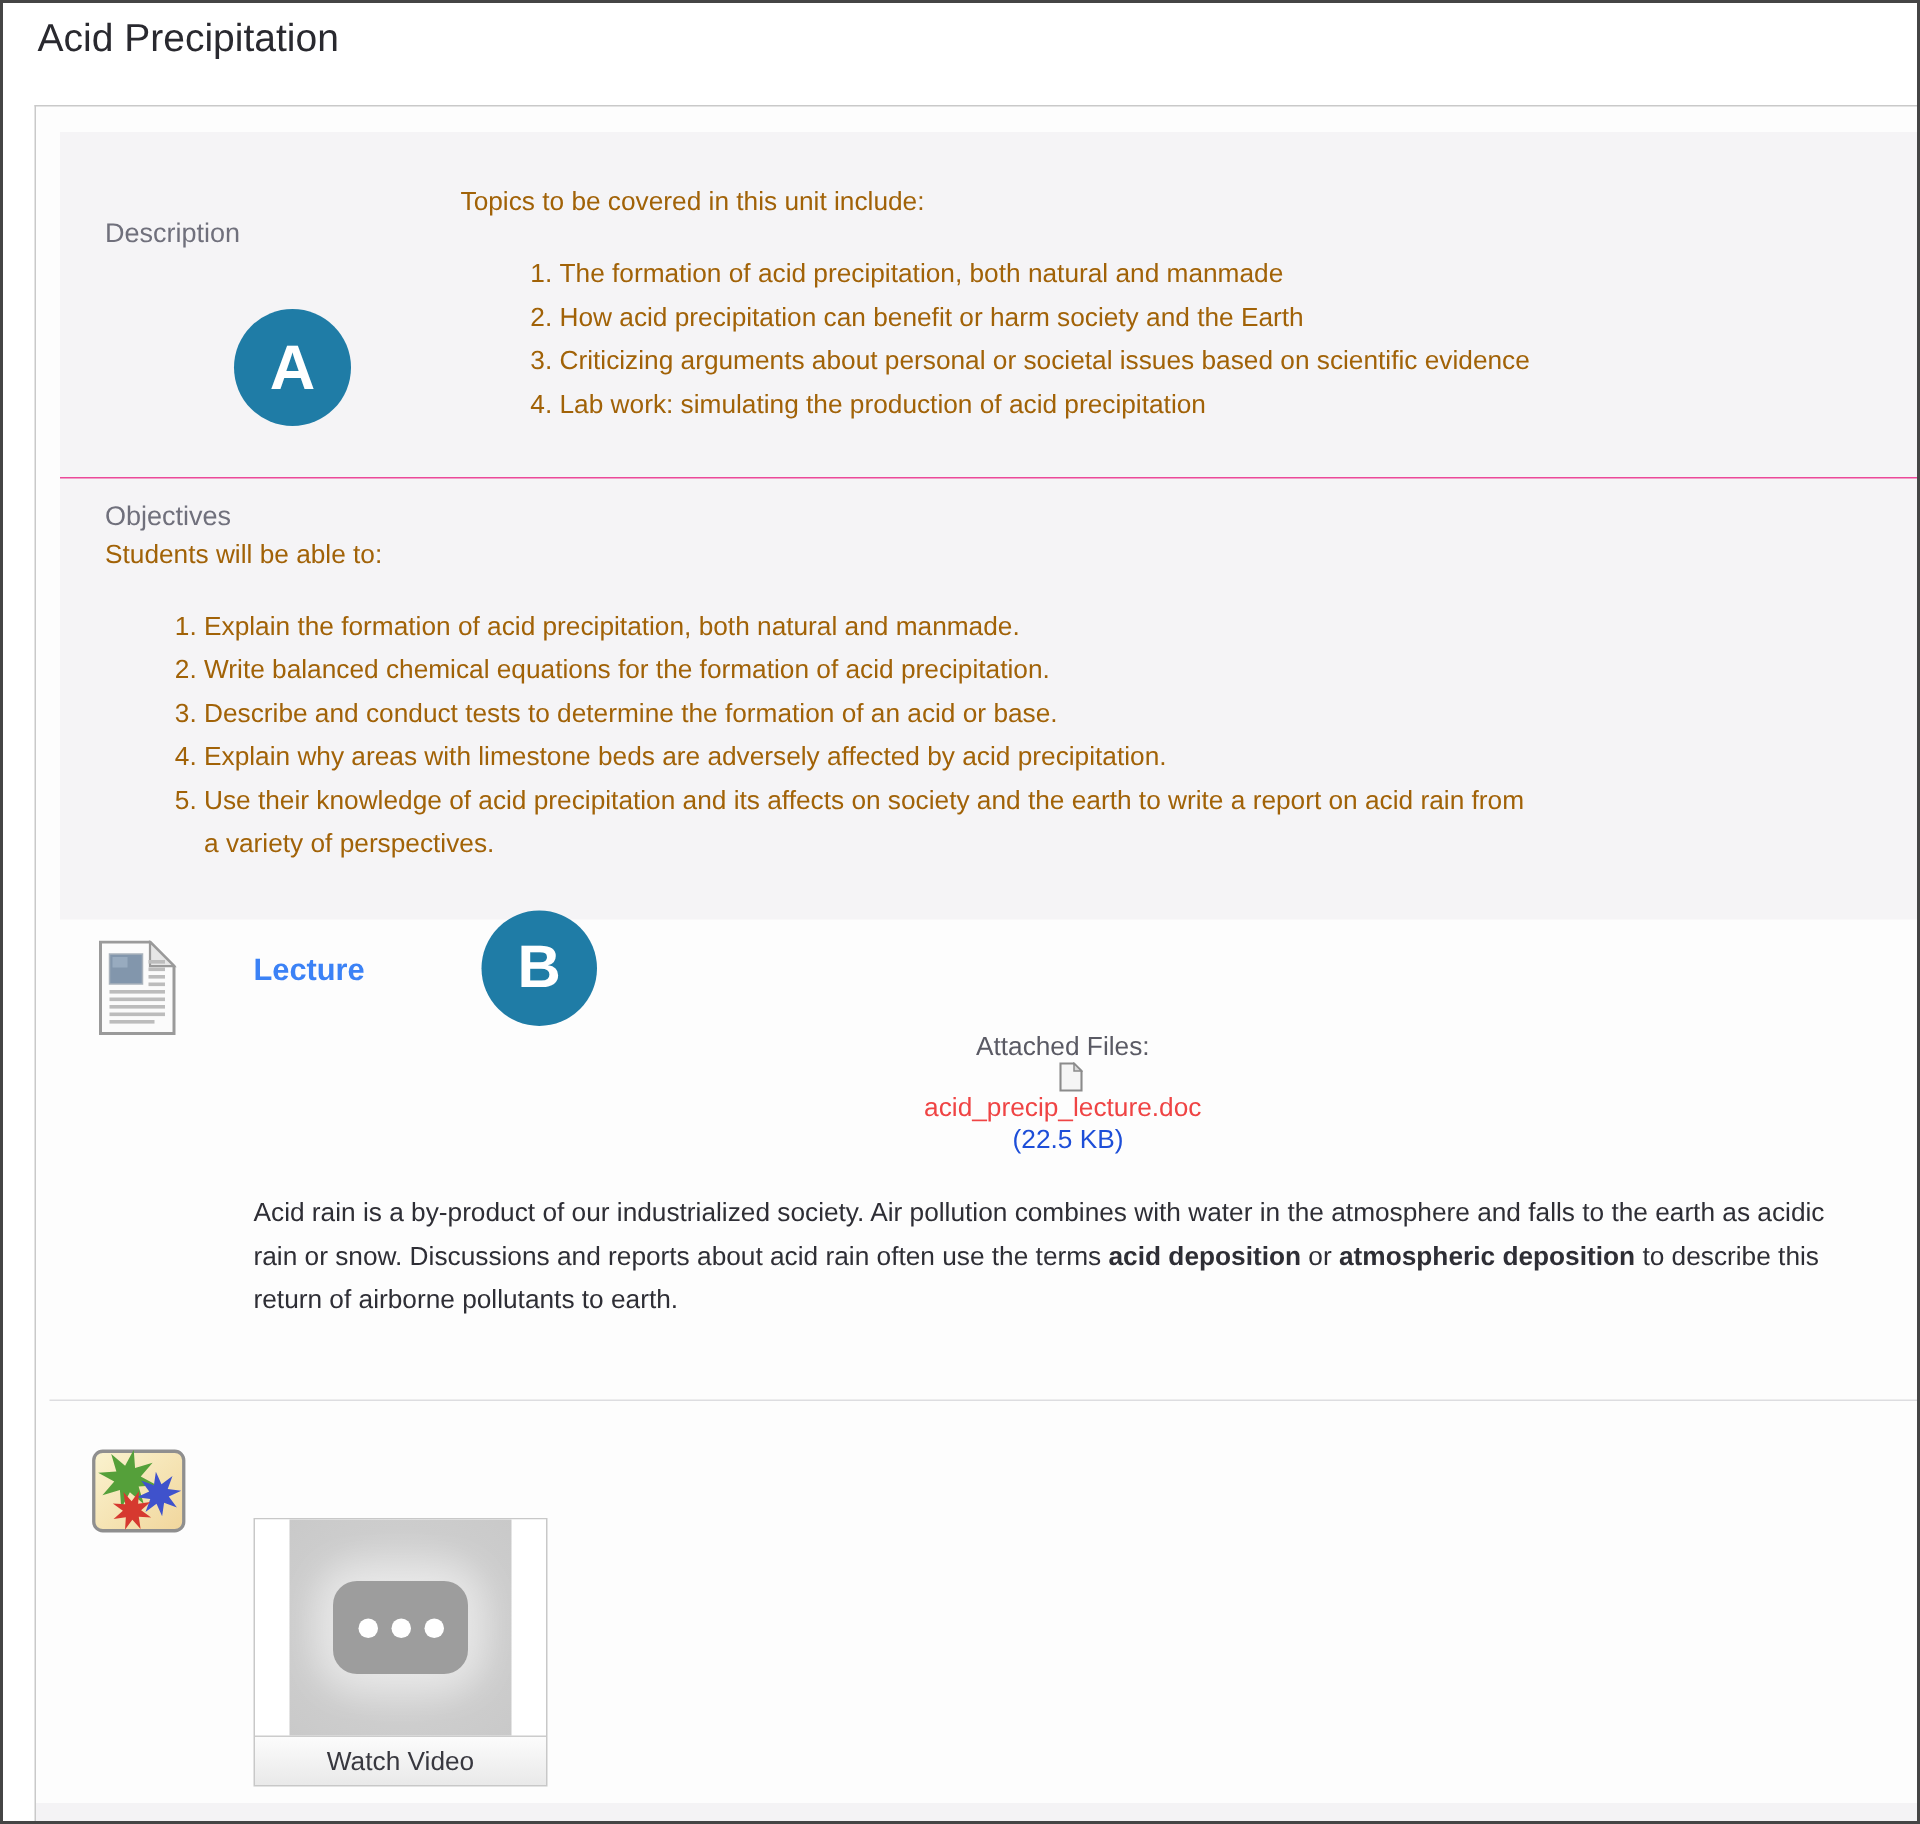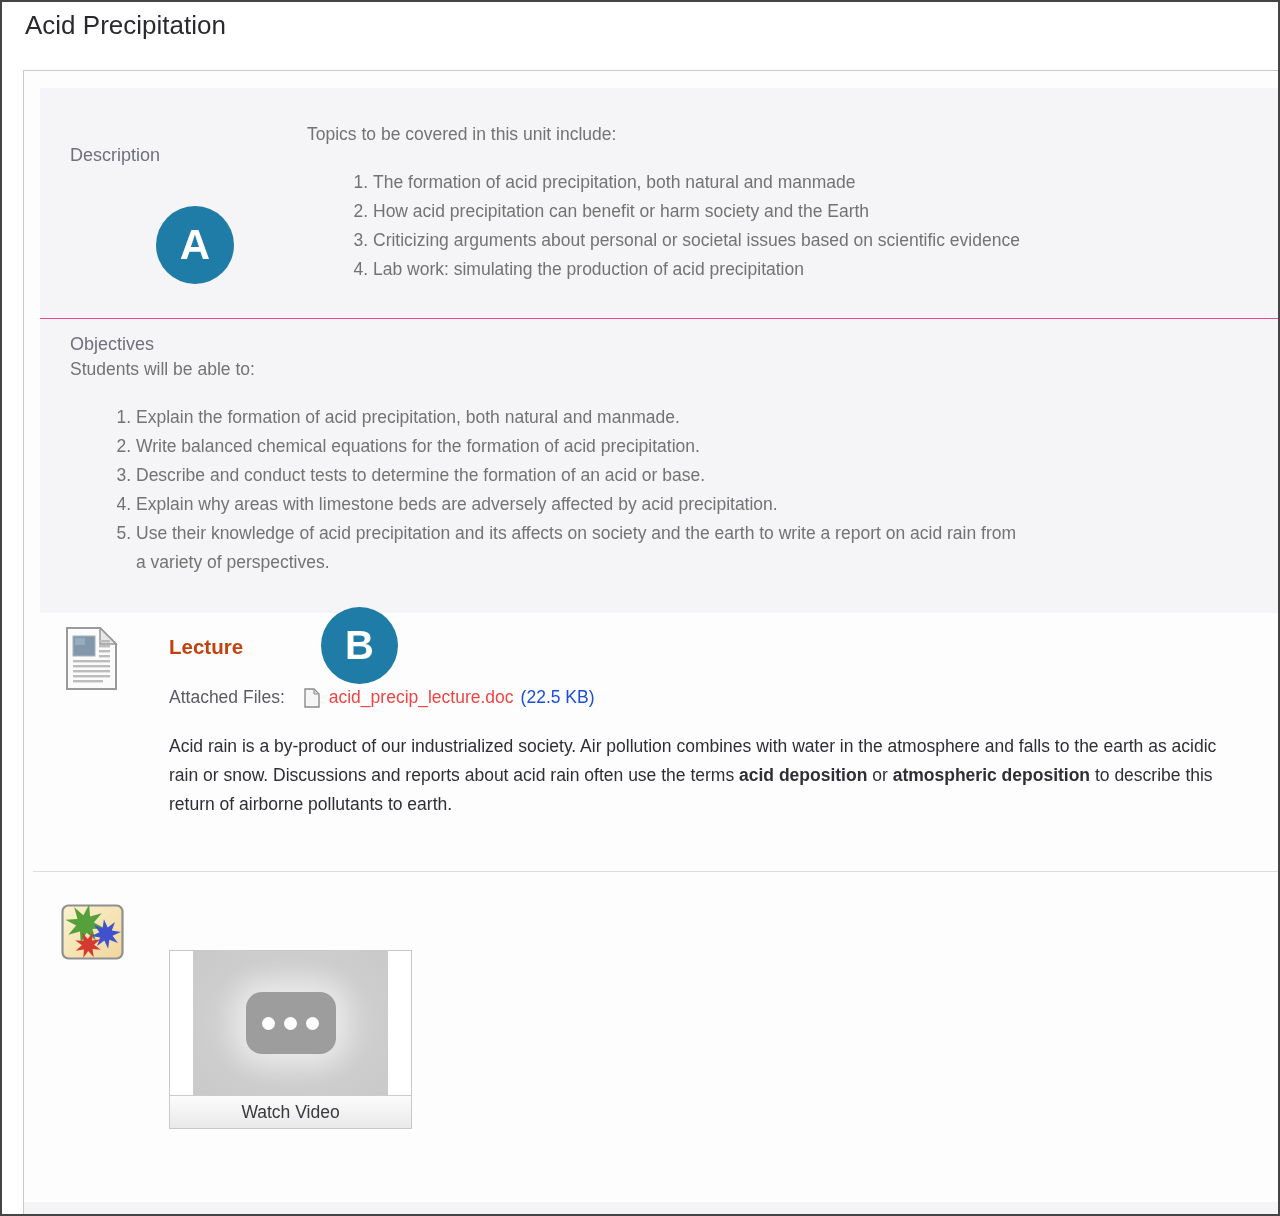--- a/index.html
+++ b/index.html
@@ -21,49 +21,49 @@
     background:#fdfdfd;
     border-top:1px solid #c9c9c9;
     border-left:1px solid #c9c9c9;
   }
   
   .summary-panel { margin:17px 0 0 16px; background:#f5f4f6; }
   .summary-row { display:flex; }
   .row-desc { padding:32px 20px 34px 30px; border-bottom:1px solid #ec4899;align-items:flex-end; }
   .row-obj  { padding:14px 20px 36px 30px;flex-direction:column; }
   .summary-label { width:237px; flex:none; font-size:18px; color:#70707c; line-height:22px; }
-  .summary-content { flex:1; max-width:950px; font-size:17.5px; line-height:29px; color:#737373; }
+  .summary-content { flex:1; max-width:950px; font-size:17.5px; line-height:29px; color:#a16207; }
   .badge {
     width:78px; height:78px; border-radius:50%;
     background:#1f7ca6; color:#ffffff;
     display:flex; align-items:center; justify-content:center;
     font-size:42px; font-weight:bold;
   }
   .badge-a { margin:40px 0 0 86px; }
   .summary-content ol { margin:19px 0 0; padding-left:66px; }
   
   .lecture-section { display:flex; padding:14px 30px 0 39px; }
   .doc-icon { width:57px; height:63px; flex:none; }
   .lecture-body { margin-left:49px; flex:1; position:relative; }
-  .lecture-title { font-size:20.5px; font-weight:bold; color:#c2410c; margin-top:8px; }
+  .lecture-title { font-size:20.5px; font-weight:bold; color:#3b82f6; margin-top:8px; }
   .badge-b { position:absolute; left:152px; top:-20px; width:77px; height:77px; font-size:40px; }
-  .attached-row { margin-top:28px; display:flex; align-items:center; font-size:17.5px; }
+  .attached-row { margin-top:28px; display:flex; align-items:center; font-size:17.5px;flex-direction:column; }
   .attached-label { color:#5a5a64; }
   .file-icon { width:16px; height:20px; margin:0 9px 0 19px; flex:none; }
   .file-link { color:#ef4444; text-decoration:none; }
   .file-size { color:#1d4ed8; margin-left:7px; }
   .lecture-p { margin-top:24px; font-size:17.5px; line-height:29px; max-width:1085px; color:#2e2e35; }
   .lecture-p + .lecture-p { margin-top:19px; }
   .section-divider { border:0; border-top:1px solid #dddde0; margin:52px 0 0 9px; }
   
   .required-section { display:flex; padding:32px 30px 0 37px; }
   .splat-icon { width:63px; height:56px; flex:none; }
   .required-body { margin-left:45px; }
   .required-title { font-size:20.5px; font-weight:bold; color:#2b2b31; margin-top:4px; }
-  .video-card { margin-top:46px; width:243px; background:#ffffff; border:1px solid #c8c8c8; cursor:pointer; }
+  .video-card { margin-top:46px; width:196px; background:#ffffff; border:1px solid #c8c8c8; cursor:pointer; }
   .video-image-wrap { padding:0 23px; background:#ffffff; }
   .video-image {
     height:144px; position:relative;
     background:radial-gradient(ellipse at center, #dfdfdf 0%, #cdcdcd 65%, #c9c9c9 100%);
   }
   .yt-icon {
     position:absolute; left:50%; top:50%; transform:translate(-50%,-50%);
     width:90px; height:62px; border-radius:16px; background:#9d9d9d;
     box-shadow:0 0 24px 12px rgba(255,255,255,0.45);
     display:flex; align-items:center; justify-content:center; gap:9px;

